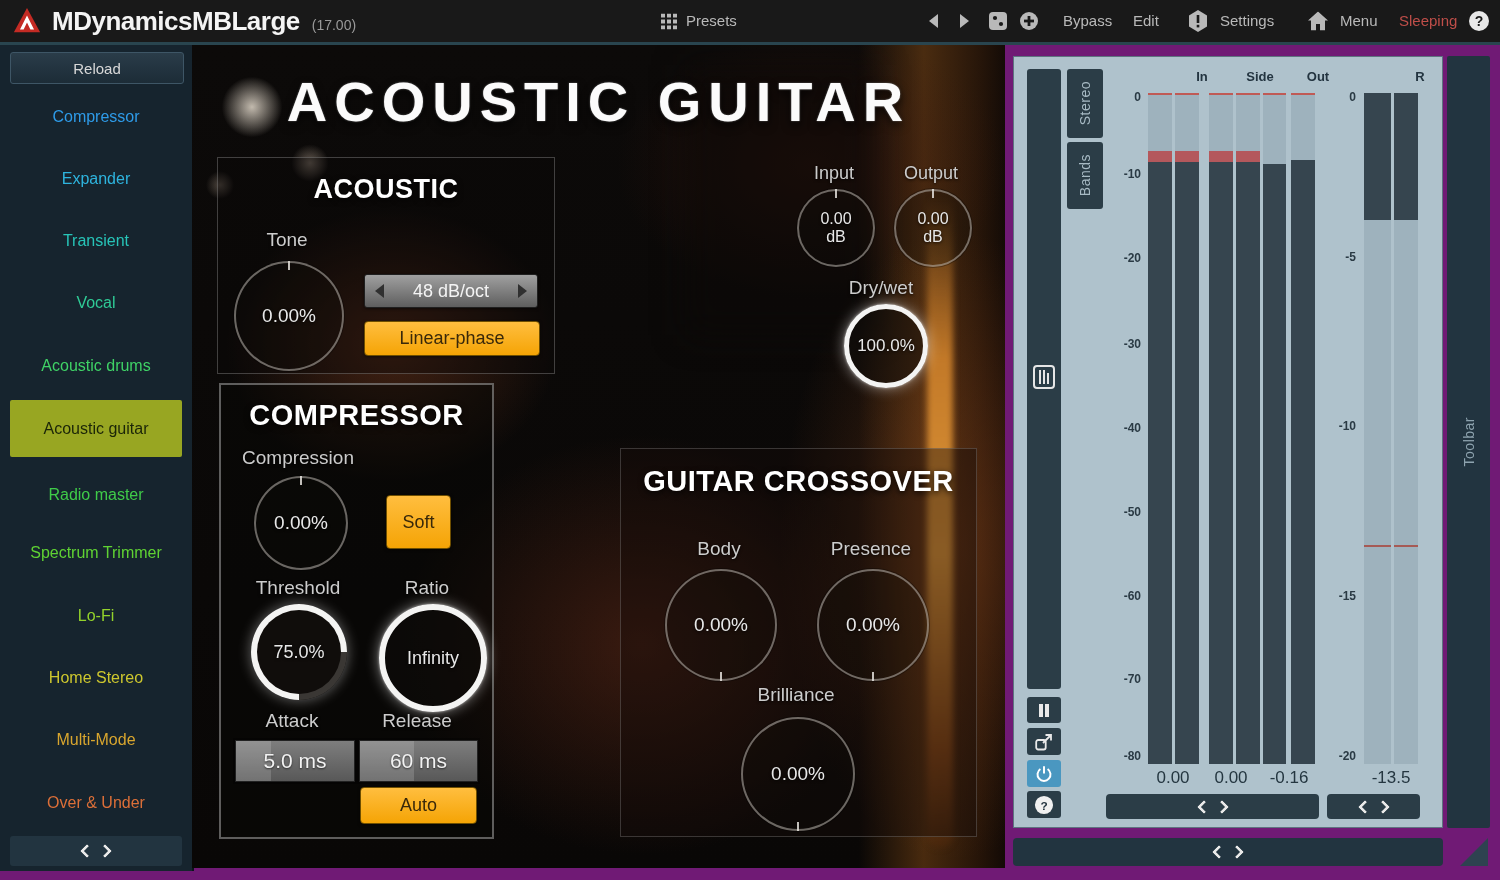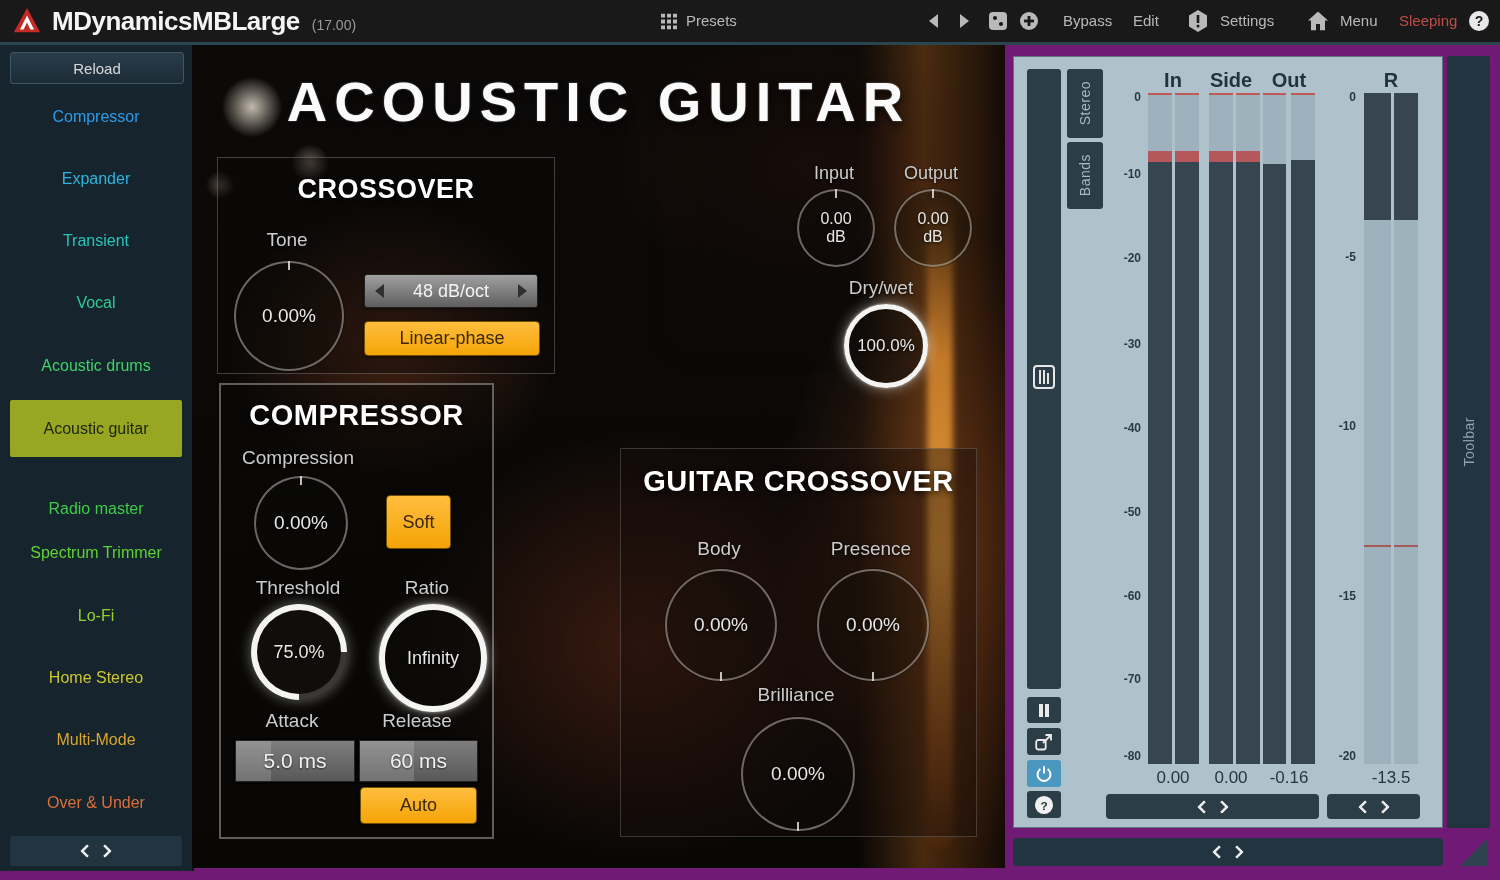--- a/index.html
+++ b/index.html
@@ -72,21 +72,21 @@
   .tri.r{border-left:9px solid #303030;}
   .hslider{position:absolute;background:linear-gradient(180deg,#7E7E7E,#585858);border:1px solid #222;box-shadow:0 0 0 2px rgba(0,0,0,.3);display:flex;align-items:center;justify-content:center;cursor:pointer;}
   .hslider .fill{position:absolute;left:0;top:0;bottom:0;background:rgba(255,255,255,.16);}
   .hslider .sv{position:relative;color:#F2F2F2;font-size:21px;text-shadow:0 1px 2px rgba(0,0,0,.6);}
 
   
   #meters{position:absolute;left:1013px;top:56px;width:430px;height:772px;background:#AFC2CC;border:1px solid #5E7380;box-sizing:border-box;}
   #vslider{position:absolute;left:13px;top:12px;width:34px;height:620px;background:#2B3D47;border-radius:3px;cursor:pointer;display:flex;justify-content:center;}
   .vtab{position:absolute;left:53px;width:36px;background:#2B3D47;border-radius:3px;color:#A7BAC4;display:flex;align-items:center;justify-content:center;cursor:pointer;}
   .vtext{writing-mode:vertical-rl;transform:rotate(180deg);font-size:14px;letter-spacing:.5px;}
-  .glabel{position:absolute;transform:translateX(-50%);top:12px;color:#233440;font-size:20px;font-weight:700;}
+  .glabel{position:absolute;transform:translateX(-50%);top:12px;color:#233440;font-size:13px;font-weight:700;margin-left:29px;}
   .mscale{position:absolute;width:30px;text-align:right;color:#2A3A44;font-size:12px;transform:translateY(-50%);font-weight:700;}
   .mcol{position:absolute;top:36px;height:671px;background:#9EB2BD;}
   .peakline{position:absolute;left:0;right:0;top:0;height:2px;background:#C05A55;}
   .redband{position:absolute;left:0;right:0;background:#B4585C;}
   .mfill{position:absolute;left:0;right:0;bottom:0;background:#36454F;}
   .mfill.topfill{top:0;bottom:auto;}
   .rpeak{position:absolute;left:0;right:0;height:2px;background:#A65A55;}
   .mval{position:absolute;transform:translateX(-50%);top:711px;color:#243640;font-size:17px;}
   .mbtn{position:absolute;left:13px;width:34px;background:#2B3D47;border-radius:3px;display:flex;align-items:center;justify-content:center;cursor:pointer;}
   .mbtn.power{background:#4A97C0;}
@@ -178,39 +178,39 @@
   </div>
 
   <div id="sidebar">
     <div class="sb-btn" style="top:7px;height:30px;">Reload</div>
     <div class="sb-item" style="top: 59px; color: rgb(46, 155, 232);">Compressor</div>
     <div class="sb-item" style="top: 121px; color: rgb(46, 180, 222);">Expander</div>
     <div class="sb-item" style="top: 183px; color: rgb(39, 196, 184);">Transient</div>
     <div class="sb-item" style="top: 245px; color: rgb(47, 203, 150);">Vocal</div>
     <div class="sb-item" style="top: 308px; color: rgb(63, 210, 102);">Acoustic drums</div>
     <div id="sb-sel" style="color: rgb(27, 37, 8); background-color: rgb(152, 166, 34);">Acoustic guitar</div>
-    <div class="sb-item" style="top: 451px; color: rgb(63, 203, 73);">Radio master</div>
+    <div class="sb-item" style="top: 437px; color: rgb(63, 203, 73);">Radio master</div>
     <div class="sb-item" style="top: 495px; color: rgb(95, 210, 51);">Spectrum Trimmer</div>
     <div class="sb-item" style="top: 558px; color: rgb(147, 210, 43);">Lo-Fi</div>
     <div class="sb-item" style="top: 620px; color: rgb(205, 199, 46);">Home Stereo</div>
     <div class="sb-item" style="top: 682px; color: rgb(217, 166, 46);">Multi-Mode</div>
     <div class="sb-item" style="top: 745px; color: rgb(220, 111, 56);">Over &amp; Under</div>
     <div class="chev-btn" style="left:10px;top:791px;width:172px;height:30px;">
       <span class="ch l"></span>
       <span class="ch r"></span>
     </div>
   </div>
 
   <div id="main">
     <div id="headstock"></div>
     <div id="guitar-edge"></div>
     <div id="main-title">ACOUSTIC GUITAR</div>
 
     <div class="panel" id="cross">
-      <div class="ptitle" style="top:16px;font-size:27px;">CROSSOVER</div>
+      <div class="ptitle" style="top:16px;font-size:27px;">ACOUSTIC</div>
       <div class="klabel" style="left:69px;top:82px;">Tone</div>
       <div class="knob thin" style="left:16px;top:103px;width:106px;height:106px;">
         <span class="tick t"></span>
         <span class="kv">0.00%</span>
       </div>
       <div class="stepper" style="left:146px;top:116px;width:174px;height:34px;">
         <span class="tri l"></span>
         <span>48 dB/oct</span>
         <span class="tri r"></span>
       </div>

